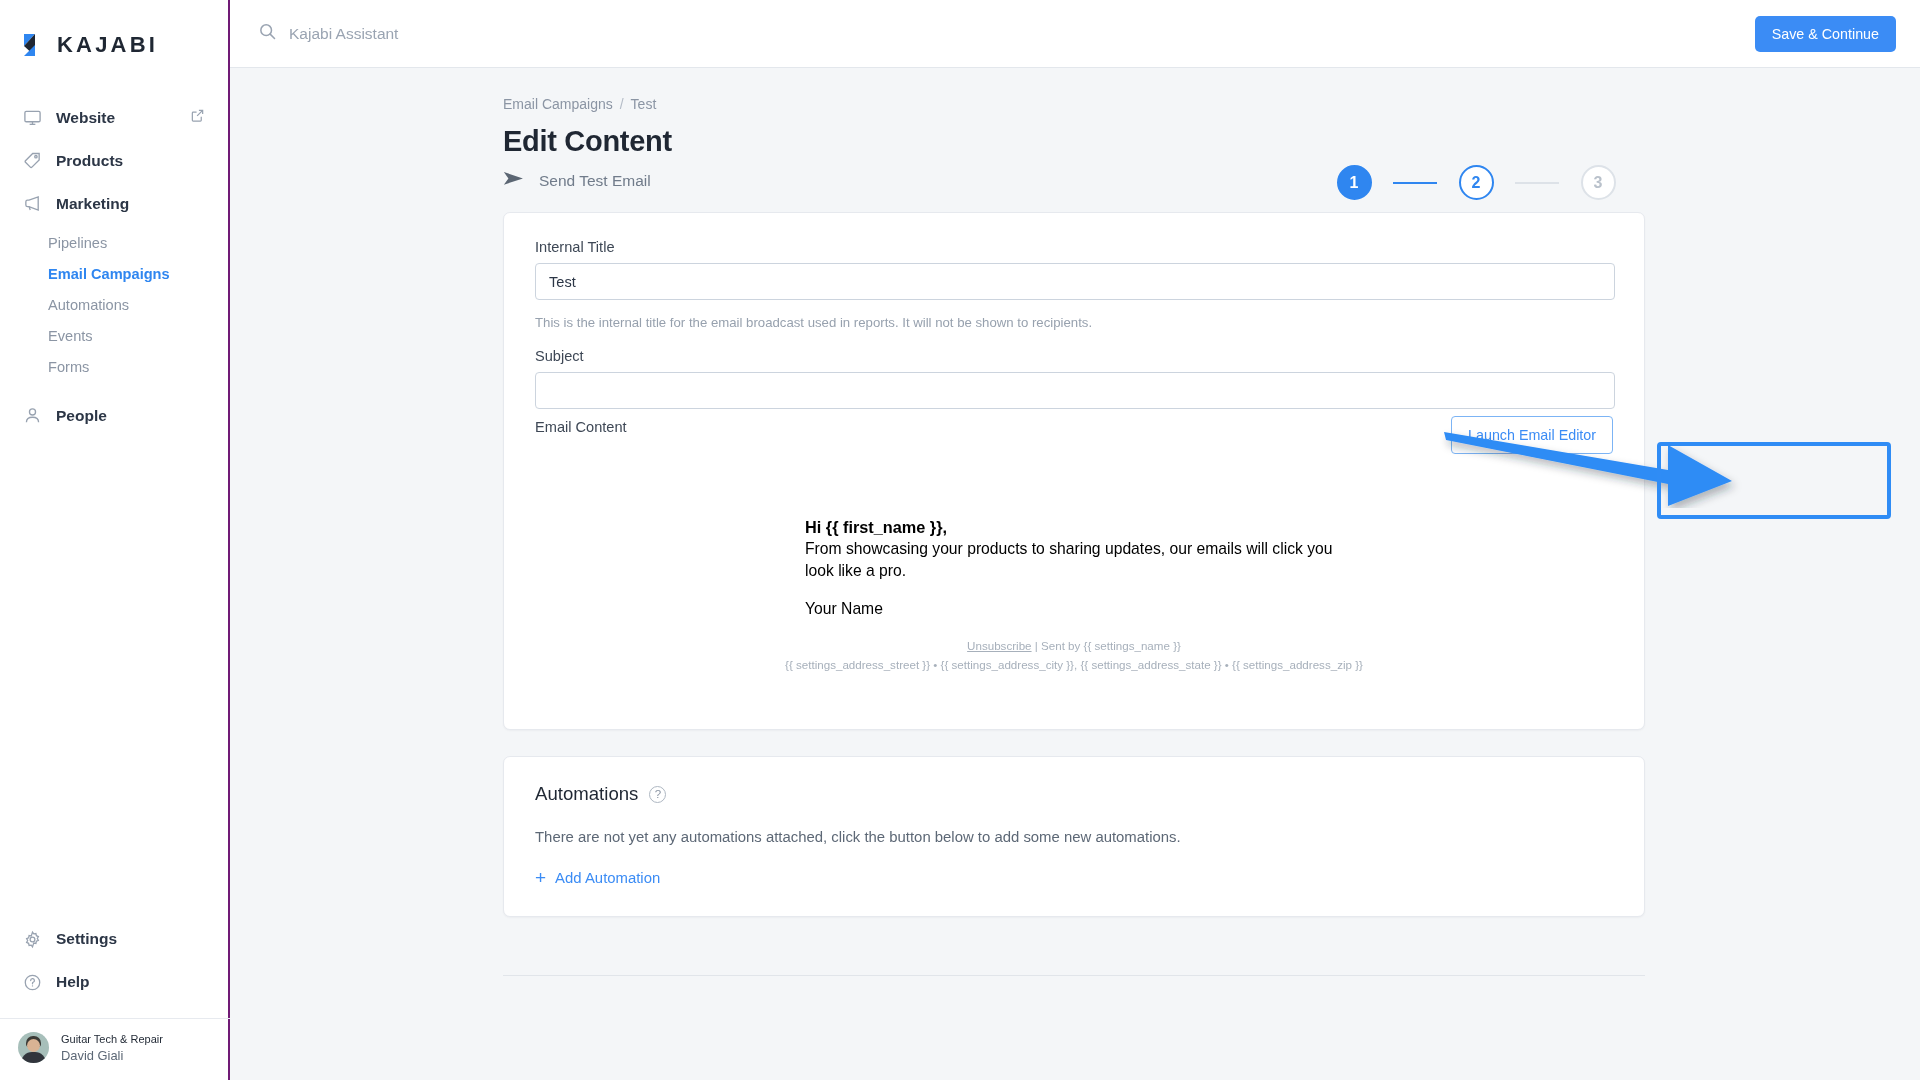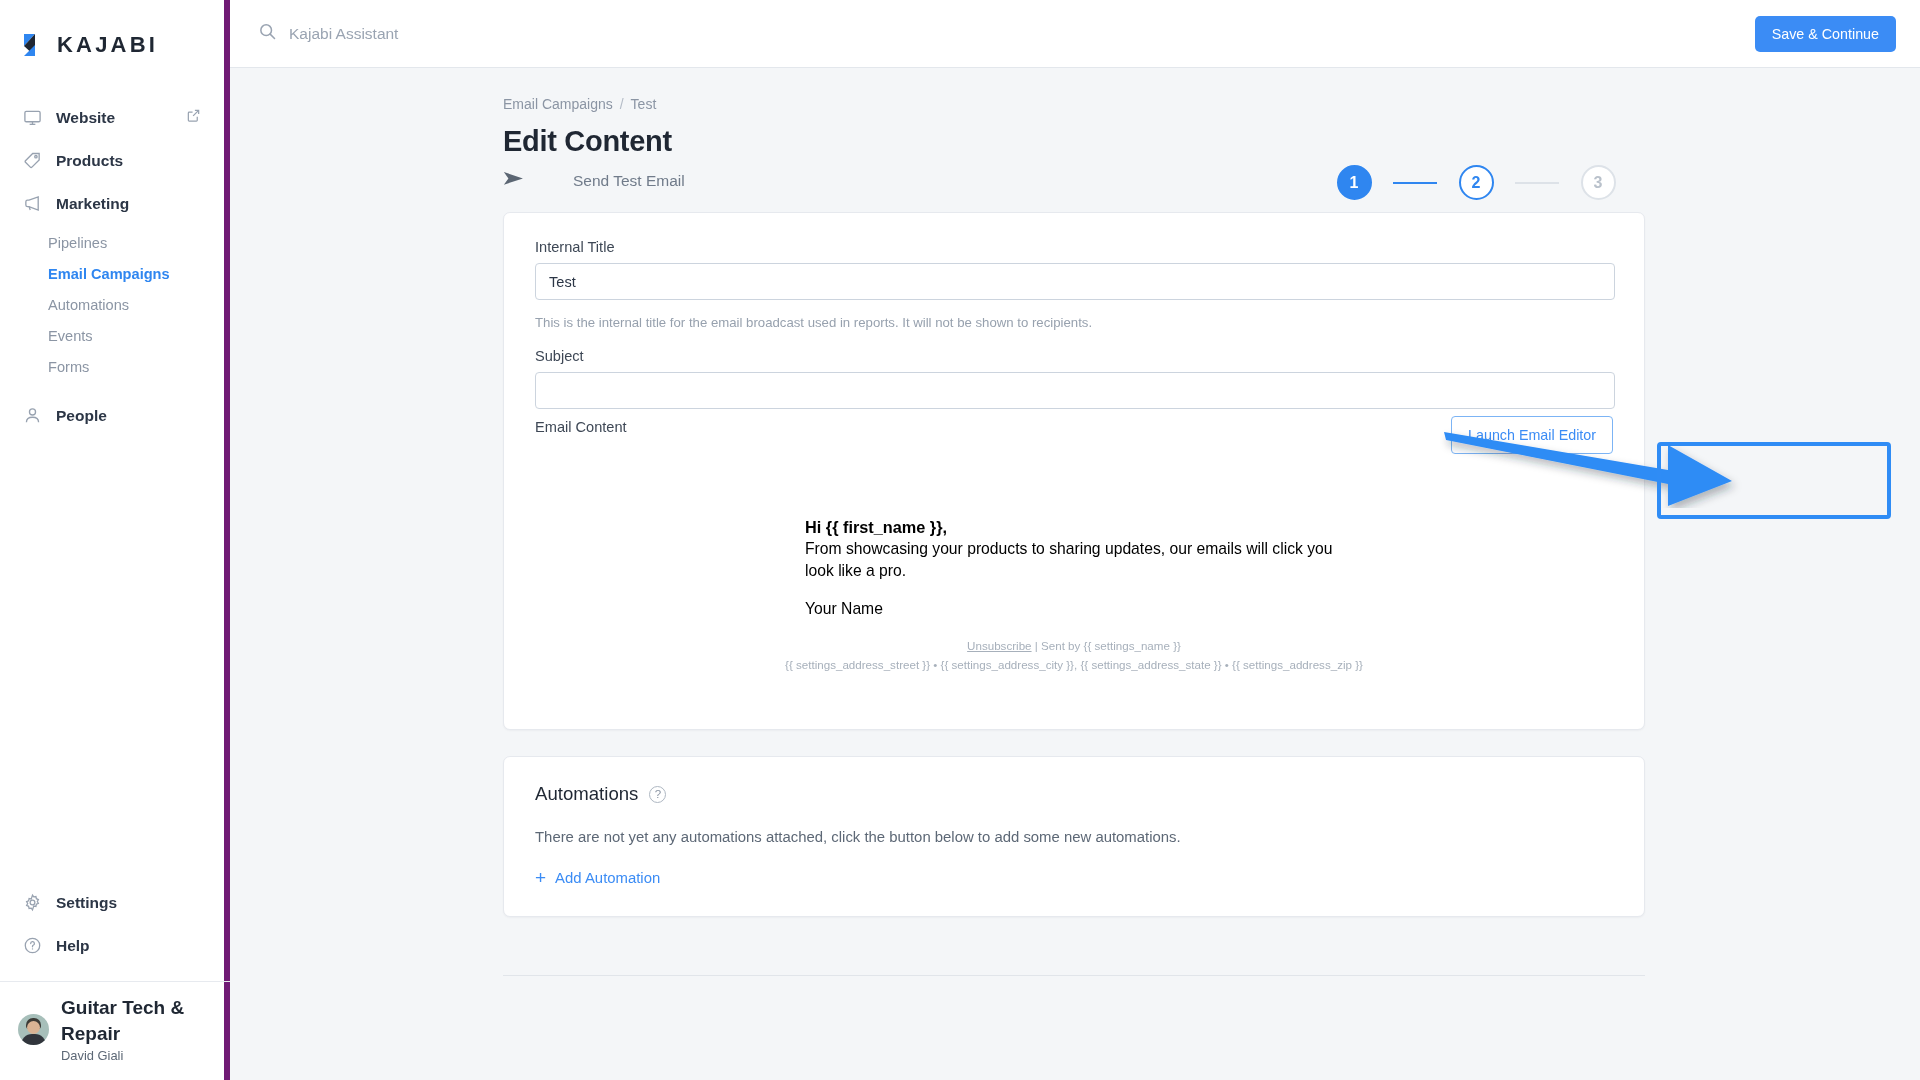--- a/index.html
+++ b/index.html
@@ -8,21 +8,21 @@
     font-family: "Liberation Sans", sans-serif;
     background: #f4f6f8;
     overflow: hidden;
   }
   .app { position: relative; width: 1920px; height: 1080px; display: flex; }
 
   
   .sidebar {
     width: 230px; height: 1080px;
     background: #ffffff;
-    border-right: 6px solid #701a75;
+    border-right: 2px solid #701a75;
     position: relative;
     flex: 0 0 230px;
   }
   .logo-wrap { padding: 22px 0 0 22px; display: flex; align-items: center; gap: 9px; height: 68px; }
   .logo-mark { width: 26px; height: 26px; }
   .logo-text {
     font-size: 22px; font-weight: 700; letter-spacing: 3.2px;
     color: #1f2733;
   }
 
@@ -51,21 +51,21 @@
     display: flex; align-items: center; gap: 12px;
     padding: 13px 18px 16px 18px; cursor: pointer;
   }
   .avatar {
     width: 31px; height: 31px; border-radius: 50%;
     background: #a7bfba; flex: 0 0 31px; overflow: hidden; position: relative;
   }
   .avatar .hair { position: absolute; left: 8px; top: 4px; width: 15px; height: 11px; background: #3c3a36; border-radius: 7px 7px 3px 3px; }
   .avatar .face { position: absolute; left: 9px; top: 7px; width: 13px; height: 13px; background: #d9b394; border-radius: 50%; }
   .avatar .body { position: absolute; left: 3px; top: 20px; width: 25px; height: 14px; background: #31353c; border-radius: 11px 11px 0 0; }
-  .prof-name { font-size: 19px; color: #1f2733; font-weight: 700; line-height: 1.35; }
+  .prof-name { font-size: 11px; color: #1f2733; font-weight: 400; line-height: 1.35; }
   .prof-sub { font-size: 12.9px; color: #5d6876; line-height: 1.35; }
 
   
   .main { flex: 1 1 auto; height: 1080px; position: relative; background: #f4f6f8; }
   .topbar {
     height: 68px; background: #ffffff;
     border-bottom: 1px solid #e3e7ec;
     display: flex; align-items: center;
     padding: 0 24px 0 28px;
   }
@@ -84,21 +84,21 @@
 
   .content { padding: 0; height: 1012px; position: relative; overflow: hidden; }
   .page-head { position: relative; padding: 28px 0 0 0; }
   .col { width: 1142px; margin-left: 273px; }
 
   .breadcrumb { font-size: 14px; color: #8b95a4; display: flex; gap: 7px; }
   .breadcrumb .crumb { cursor: pointer; }
   .breadcrumb .sep { color: #b4bcc7; }
   .page-title { font-size: 29px; font-weight: 700; color: #1f2733; margin-top: 13px; letter-spacing: -0.3px; }
   .send-test { display: flex; align-items: center; gap: 15px; margin-top: 12px; cursor: pointer; }
-  .send-test .label { font-size: 15.5px; color: #6a7policy; margin-left: 34px; }
+  .send-test .label { font-size: 15.5px; color: #6a7policy; }
   .send-test .label { color: #707b8a; }
 
   
   .stepper { position: absolute; right: 283px; top: 97px; display: flex; align-items: flex-start; }
   .step { width: 78px; display: flex; flex-direction: column; align-items: center; position: relative; }
   .step .circle {
     width: 35px; height: 35px; border-radius: 50%;
     display: flex; align-items: center; justify-content: center;
     font-size: 16px; font-weight: 600; background: #fff; z-index: 2;
   }

